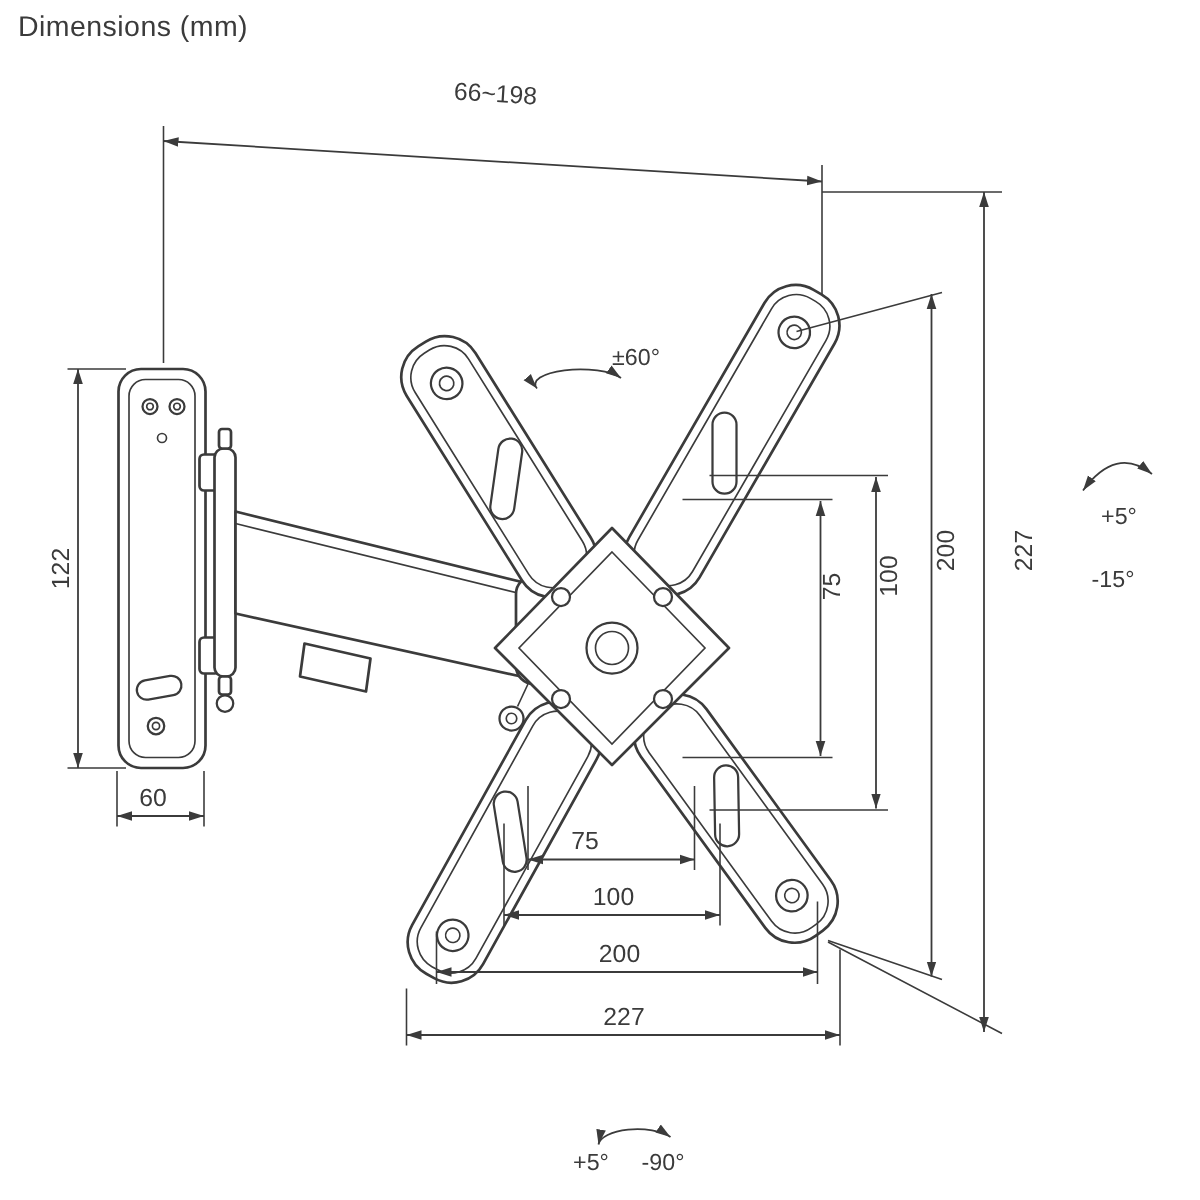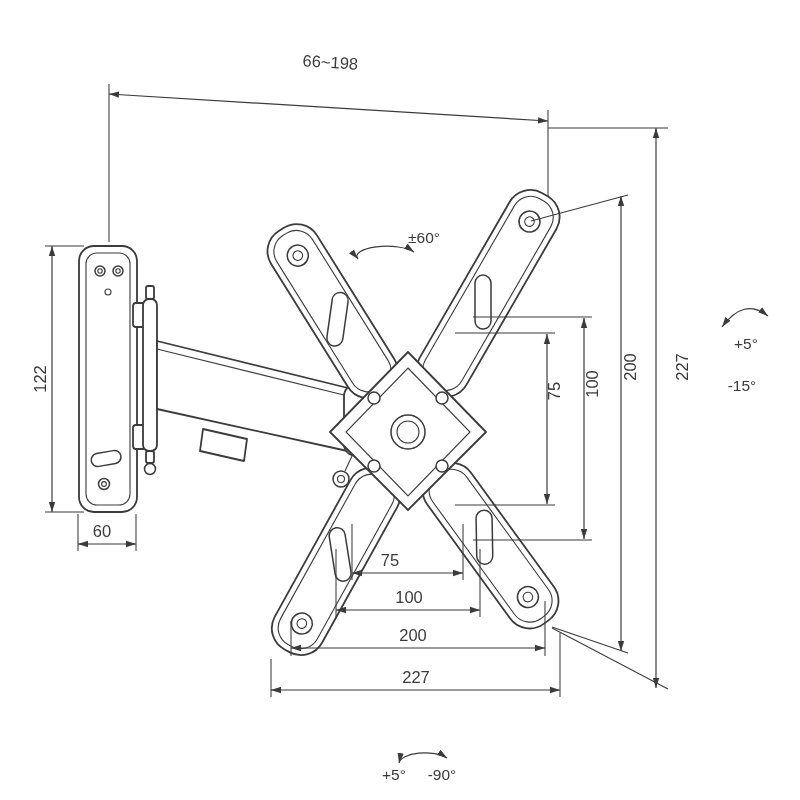--- a/index.html
+++ b/index.html
@@ -15,20 +15,21 @@
   .dim{fill:none;stroke:#3b3b3b;stroke-width:1.2;}
   text{fill:#3b3b3b;font-family:"Liberation Sans", sans-serif;}
   .lbl{font-size:16.5px;}
   .ang{font-size:15.5px;}
 </style>
 </head>
 <body>
 
 <div class="stage">
 
+  <div class="diagram-title">Dimensions (mm)</div>
 
   <svg width="800" height="800" viewBox="0 0 800 800">
     <defs>
       <marker id="arr" markerWidth="12" markerHeight="9" refX="10" refY="4" orient="auto-start-reverse" markerUnits="userSpaceOnUse">
         <path d="M0,0.8 L10,4 L0,7.2 Z" fill="#3b3b3b"></path>
       </marker>
     </defs>
 
     <g>
       <rect class="part" x="79" y="246" width="58" height="266" rx="15"></rect>

